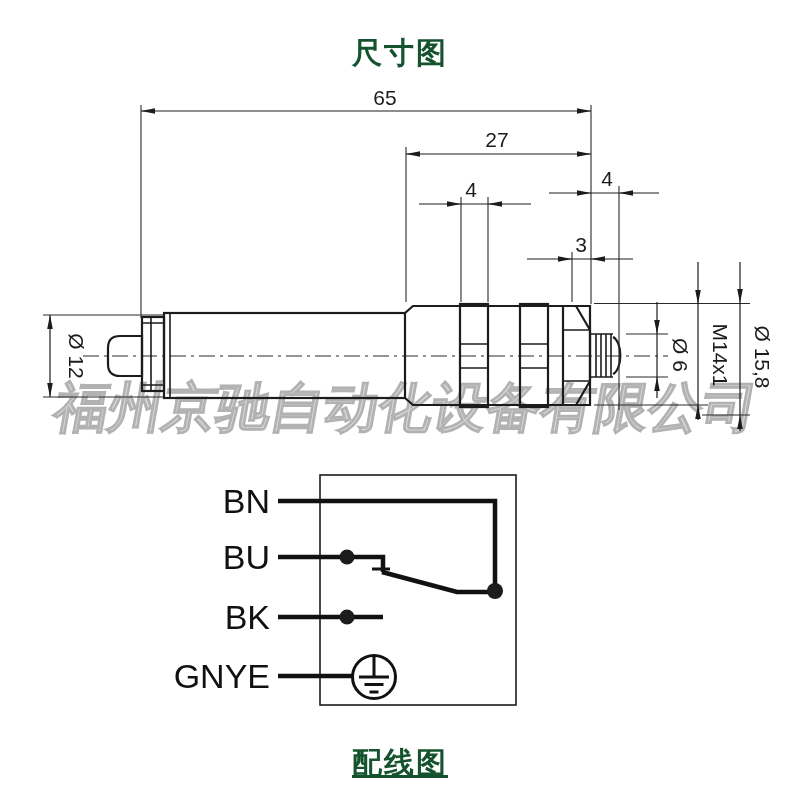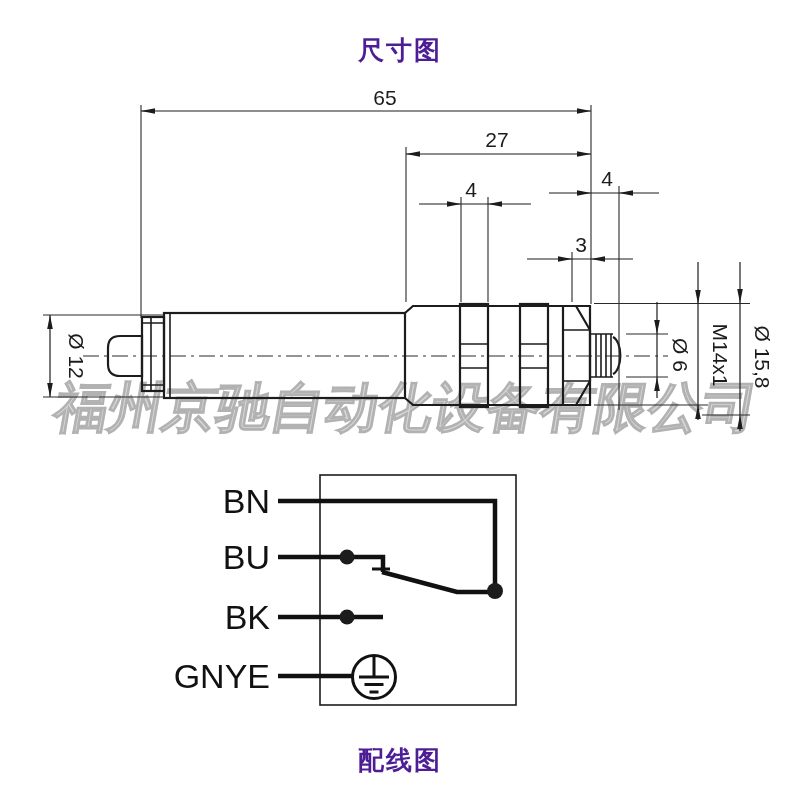--- a/index.html
+++ b/index.html
@@ -3,24 +3,24 @@
 <meta charset="utf-8">
 <style>
   html,body{margin:0;padding:0;background:#ffffff;}
   .stage{
     position:relative;width:800px;height:800px;background:#ffffff;overflow:hidden;
     font-family:"Liberation Sans",sans-serif;color:#1c1c1c;
   }
   .title{
     position:absolute;left:0;width:800px;text-align:center;
     font-family:"DejaVu Sans","Liberation Sans",sans-serif;
-    font-weight:700;font-size:26px;color:#4c1d95;letter-spacing:2px;
+    font-weight:700;font-size:30px;color:#14532d;letter-spacing:2px;
   }
   .title.top{top:33px;}
-  .title.bottom{top:743px;}
+  .title.bottom{top:743px;text-decoration:underline;}
   .watermark{
     position:absolute;top:378px;left:55px;width:700px;
     font-family:"DejaVu Sans","Liberation Sans",sans-serif;
     font-size:54px;font-weight:700;line-height:60px;white-space:nowrap;
     color:#d7d7d7;-webkit-text-stroke:1px #b2b2b2;
     transform:skewX(-10deg);z-index:1;letter-spacing:0px;
   }
   svg.draw{position:absolute;top:0;left:0;z-index:2;}
   .outline{stroke:#1c1c1c;stroke-width:2.2;fill:none;stroke-linejoin:miter;}
   .outline-thin{stroke:#1c1c1c;stroke-width:1.6;fill:none;}

